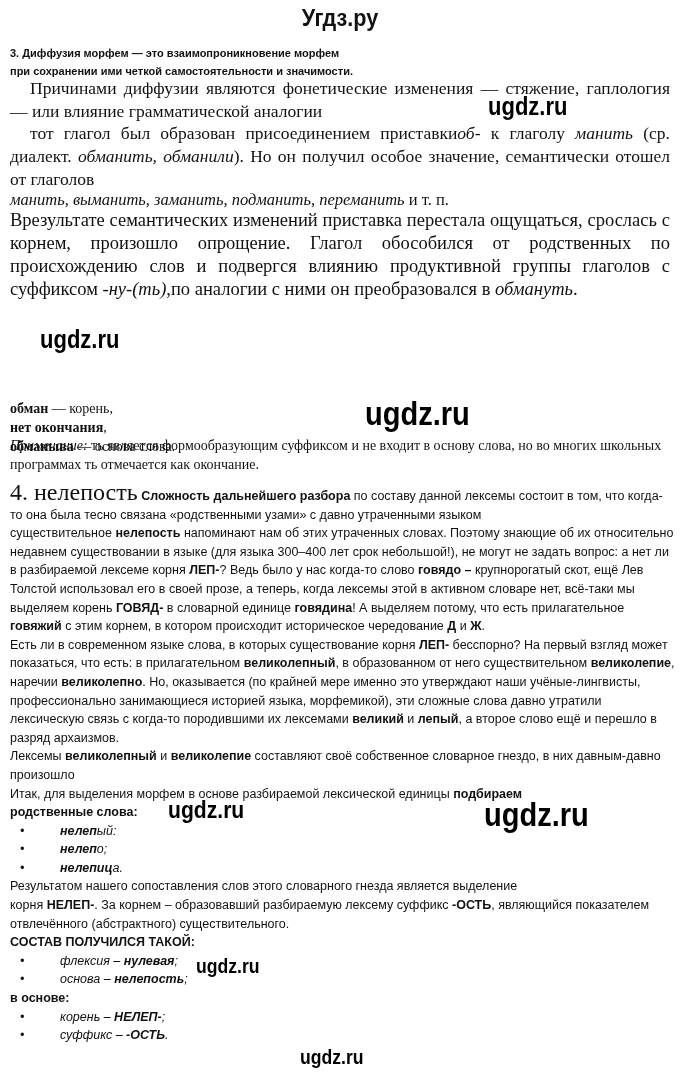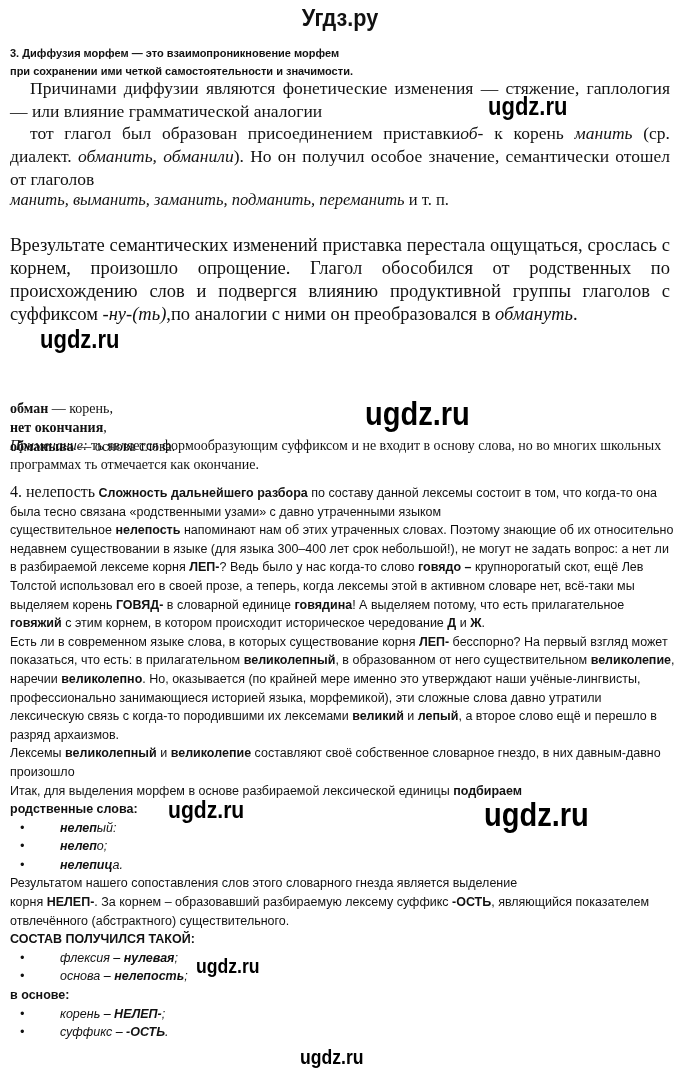--- a/index.html
+++ b/index.html
@@ -8,46 +8,46 @@
     .site-title { left: 0; width: 680px; top: 4px; text-align: center; font-family: "Liberation Sans", sans-serif; font-weight: bold; font-size: 24px; letter-spacing: 0px; transform: scaleX(0.9); }
     .wm { font-family: "Liberation Sans", sans-serif; font-weight: bold; color: #000; transform: scaleX(0.88); transform-origin: left top; }
     .wm-l { font-size: 33px; }
     .wm-s { font-size: 23px; }
     .heading3 { left: 10px; top: 44px; width: 660px; font-family: "Liberation Sans", sans-serif; font-weight: bold; font-size: 11px; line-height: 18px; }
     .para-serif { font-family: "Liberation Serif", serif; font-size: 17.5px; line-height: 23px; text-align: justify; }
     .para-serif i { font-style: italic; }
     .p1 { left: 10px; top: 77px; width: 660px; }
     .p2 { left: 10px; top: 122px; width: 660px; }
     .p2a { left: 10px; top: 190px; width: 660px; font-family: "Liberation Serif", serif; font-size: 16.5px; }
-    .p3 { left: 10px; top: 209px; width: 660px; font-size: 18.5px; line-height: 23px; margin-top: 25px; }
+    .p3 { left: 10px; top: 209px; width: 660px; font-size: 18.5px; line-height: 23px; }
     .morph { left: 10px; top: 351px; font-family: "Liberation Serif", serif; font-size: 14px; line-height: 19px; margin-top: 48px; }
     .note { left: 10px; top: 436px; width: 660px; font-family: "Liberation Serif", serif; font-size: 14px; line-height: 19px; }
     .s4 { left: 10px; top: 483px; width: 665px; font-family: "Liberation Sans", sans-serif; font-size: 12.5px; line-height: 18.6px; }
-    .s4 .num { font-family: "Liberation Serif", serif; font-size: 16px; }
+    .s4 .num { font-family: "Liberation Serif", serif; font-size: 24px; }
     .list { margin: 0; padding: 0; list-style: none; font-style: italic; }
     .list li { position: relative; padding-left: 50px; }
     .list li::before { content: "•"; position: absolute; left: 10px; top: 0; }
     b { font-weight: bold; }
   </style>
 </head>
 <body>
 
 <div class="abs site-title">Угдз.ру</div>
 
 <div class="abs heading3">
   <div>3. Диффузия морфем — это взаимопроникновение морфем</div>
   <div>при сохранении ими четкой самостоятельности и значимости.</div>
 </div>
 
 <div class="abs para-serif p1">
   <span style="padding-left:20px">Причинами диффузии являются фонетические изменения — стяжение, гаплология — или влияние грамматической аналогии</span>
 </div>
 
 <div class="abs para-serif p2">
-  <span style="padding-left:20px">тот глагол был образован присоединением приставки</span><i>об-</i><span> к корень </span><i>манить</i><span> (ср. диалект. </span><i>обманить, обманили</i><span>). Но он получил особое значение, семантически отошел от глаголов</span>
+  <span style="padding-left:20px">тот глагол был образован присоединением приставки</span><i>об-</i><span> к глаголу </span><i>манить</i><span> (ср. диалект. </span><i>обманить, обманили</i><span>). Но он получил особое значение, семантически отошел от глаголов</span>
 </div>
 
 <div class="abs p2a">
   <i>манить, выманить, заманить, подманить, переманить</i><span> и т. п.</span>
 </div>
 
 <div class="abs para-serif p3">
   <span>Врезультате семантических изменений приставка перестала ощущаться, срослась с корнем, произошло опрощение. Глагол обособился от родственных по происхождению слов и подвергся влиянию продуктивной группы глаголов с суффиксом </span><i>-ну-(ть)</i><span>,по аналогии с ними он преобразовался в </span><i>обмануть</i><span>.</span>
 </div>
 

